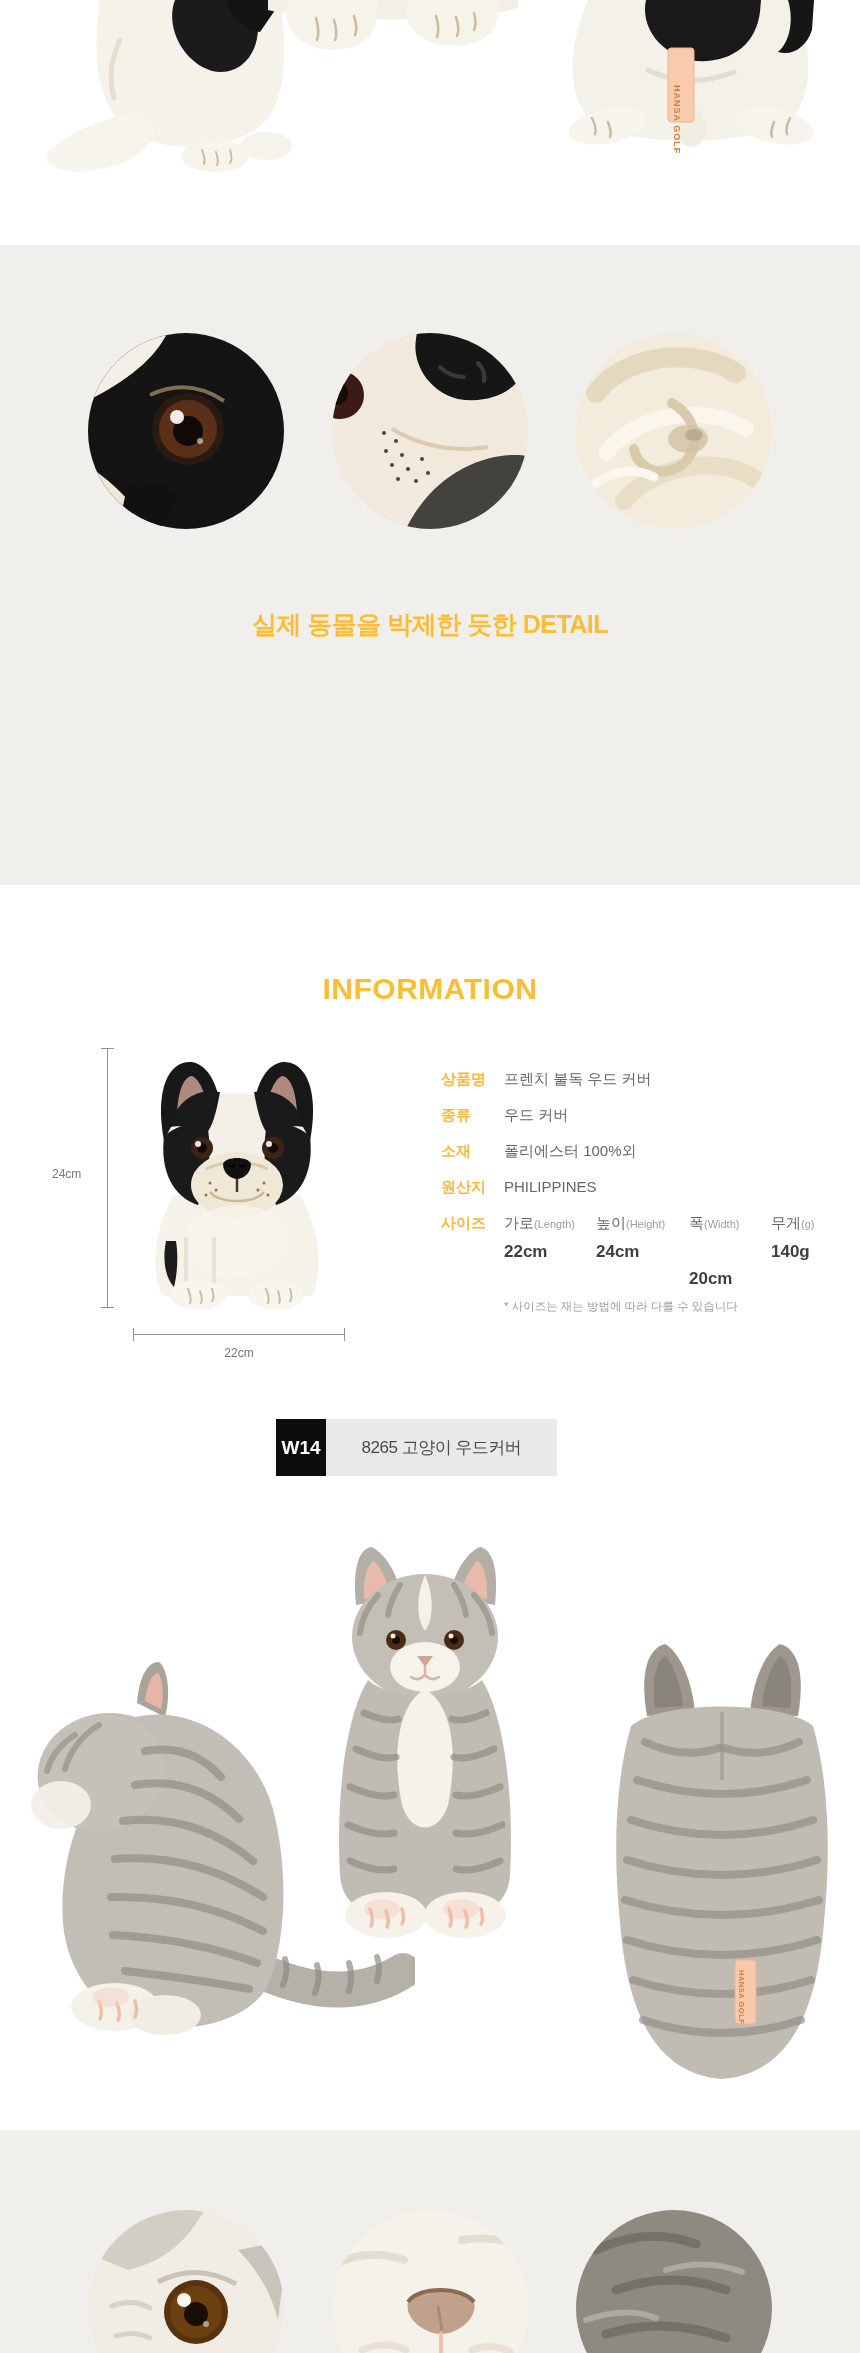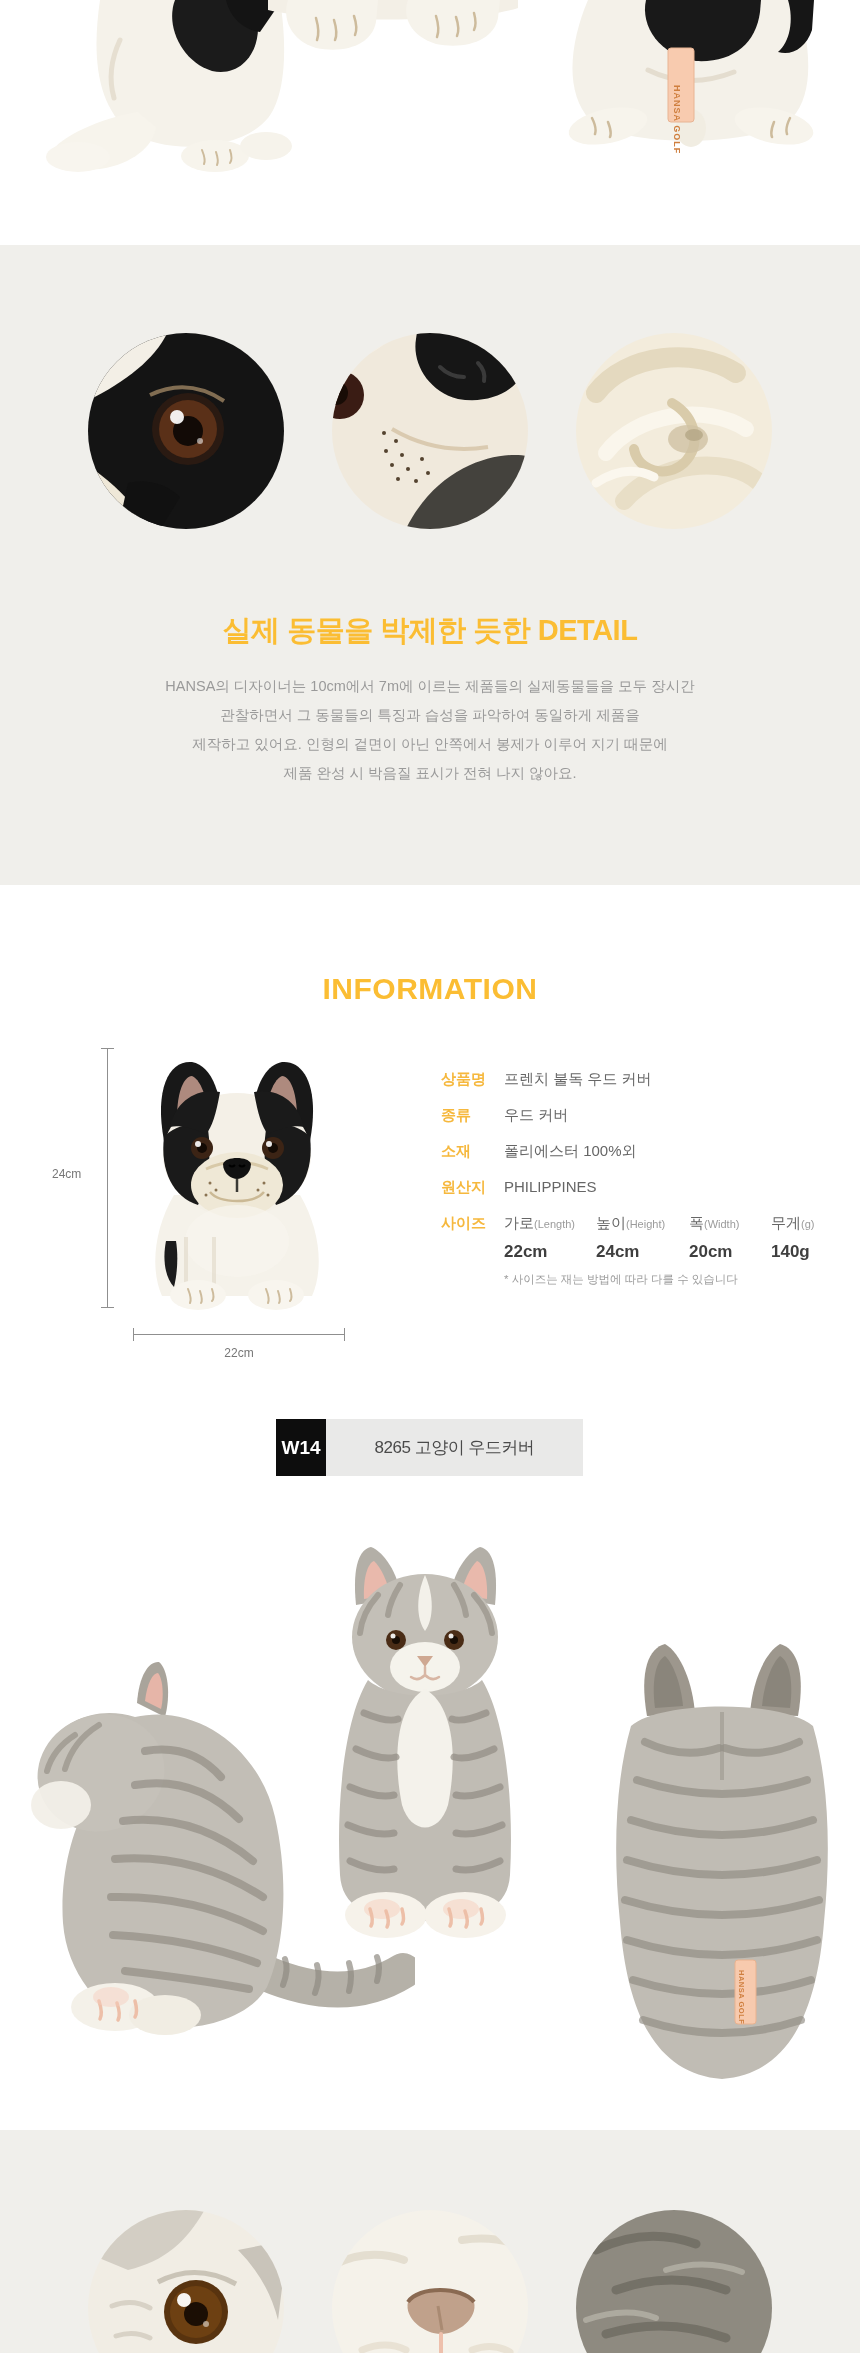--- a/index.html
+++ b/index.html
@@ -17,21 +17,21 @@
   .frag{position:absolute;}
 
   .circles{position:absolute;left:0;width:860px;display:flex;justify-content:center;gap:48px;}
   .sec-detail1 .circles{top:88px;}
   .sec-detail2 .circles{top:80px;}
   .circle{width:196px;height:196px;border-radius:50%;overflow:hidden;flex:0 0 auto;}
   .circle svg{display:block;}
 
   .detail-heading{
     position:absolute;top:342px;left:0;width:860px;text-align:center;
-    font-size:29px;font-weight:bold;color:#FBBD33;letter-spacing:-0.5px;
+    font-size:25px;font-weight:bold;color:#FBBD33;letter-spacing:-0.5px;
   }
   .detail-paragraph{
     position:absolute;top:412px;left:0;width:860px;text-align:center;
     font-size:14.5px;line-height:29px;color:#9A9A9A;
   }
 
   .info-heading{
     position:absolute;top:62px;left:0;width:860px;text-align:center;
     font-size:30px;font-weight:bold;color:#FBBD33;letter-spacing:0.5px;
   }
@@ -49,28 +49,28 @@
   .dim-h .cap.l{left:0;} .dim-h .cap.r{right:0;}
   .dim-label-h{position:absolute;left:193px;top:306px;width:92px;text-align:center;font-size:12px;color:#777;}
 
   .spec-table{position:absolute;left:393px;top:30px;width:440px;}
   .spec-row{display:flex;margin-bottom:17px;align-items:baseline;margin-left:48px;}
   .spec-label{flex:0 0 63px;font-size:15px;font-weight:bold;color:#F6B83D;}
   .spec-value{font-size:15px;color:#666;}
   .size-row{display:flex;margin-bottom:0;}
   .size-cols{display:flex;}
   .size-col{display:flex;flex-direction:column;}
-  .size-col.c0{width:92px;} .size-col.c1{width:93px;} .size-col.c2{width:82px;} .size-col.c3{width:80px;}
+  .size-col.c0{width:92px;} .size-col.c1{width:93px;} .size-col.c2{width:82px;gap:27px;} .size-col.c3{width:80px;}
   .size-name{font-size:15px;color:#666;}
   .size-unit{font-size:11px;color:#9b9b9b;}
   .size-value{margin-top:9px;font-size:17px;font-weight:bold;color:#3f3f3f;}
   .size-note{margin-top:10px;font-size:11.5px;color:#9b9b9b;}
 
   .model-bar{
-    position:absolute;top:534px;left:276px;display:flex;height:57px;width:307px;
+    position:absolute;top:534px;left:276px;display:flex;height:57px;width:281px;
   }
   .model-code{
     flex:0 0 50px;background:#0D0D0D;color:#fff;display:flex;align-items:center;justify-content:center;
     font-size:19px;font-weight:bold;
   }
   .model-name{
     flex:1;background:#E9E9E8;color:#4a4a4a;display:flex;align-items:center;justify-content:center;
     font-size:17px;letter-spacing:-0.5px;text-align:center;
   }
 
@@ -169,26 +169,20 @@
           <path d="M96,70 C120,84 126,112 108,130 C90,146 62,138 58,116" stroke="#d9cbaa" stroke-width="10" fill="none" stroke-linecap="round"></path>
           <ellipse cx="112" cy="106" rx="20" ry="14" fill="#cfc2a4" opacity="0.8"></ellipse>
           <ellipse cx="118" cy="102" rx="9" ry="6" fill="#b4a686" opacity="0.8"></ellipse>
           <path d="M20,150 q30,-20 58,-6" stroke="#fbf7ee" stroke-width="9" fill="none" stroke-linecap="round"></path>
         </svg>
       </div>
     </div>
 
     <h2 class="detail-heading">실제 동물을 박제한 듯한 DETAIL</h2>
 
-    <p class="detail-paragraph">
-      <span>HANSA의 디자이너는 10cm에서 7m에 이르는 제품들의 실제동물들을 모두 장시간</span><br>
-      <span>관찰하면서 그 동물들의 특징과 습성을 파악하여 동일하게 제품을</span><br>
-      <span>제작하고 있어요. 인형의 겉면이 아닌 안쪽에서 봉제가 이루어 지기 때문에</span><br>
-      <span>제품 완성 시 박음질 표시가 전혀 나지 않아요.</span>
-    </p>
   </section>
 
   <section class="sec-info">
     <h2 class="info-heading">INFORMATION</h2>
 
     <div class="product-block">
 
       <svg class="dog-photo" width="222" height="268" viewBox="0 0 222 268">
         <path d="M38,96 C28,42 44,15 66,17 C87,21 97,52 96,90 C78,98 54,98 38,96 Z" fill="#181818"></path>
         <path d="M52,90 C48,52 57,31 66,31 C76,35 84,60 83,88 Z" fill="#c99f90" opacity="0.85"></path>

